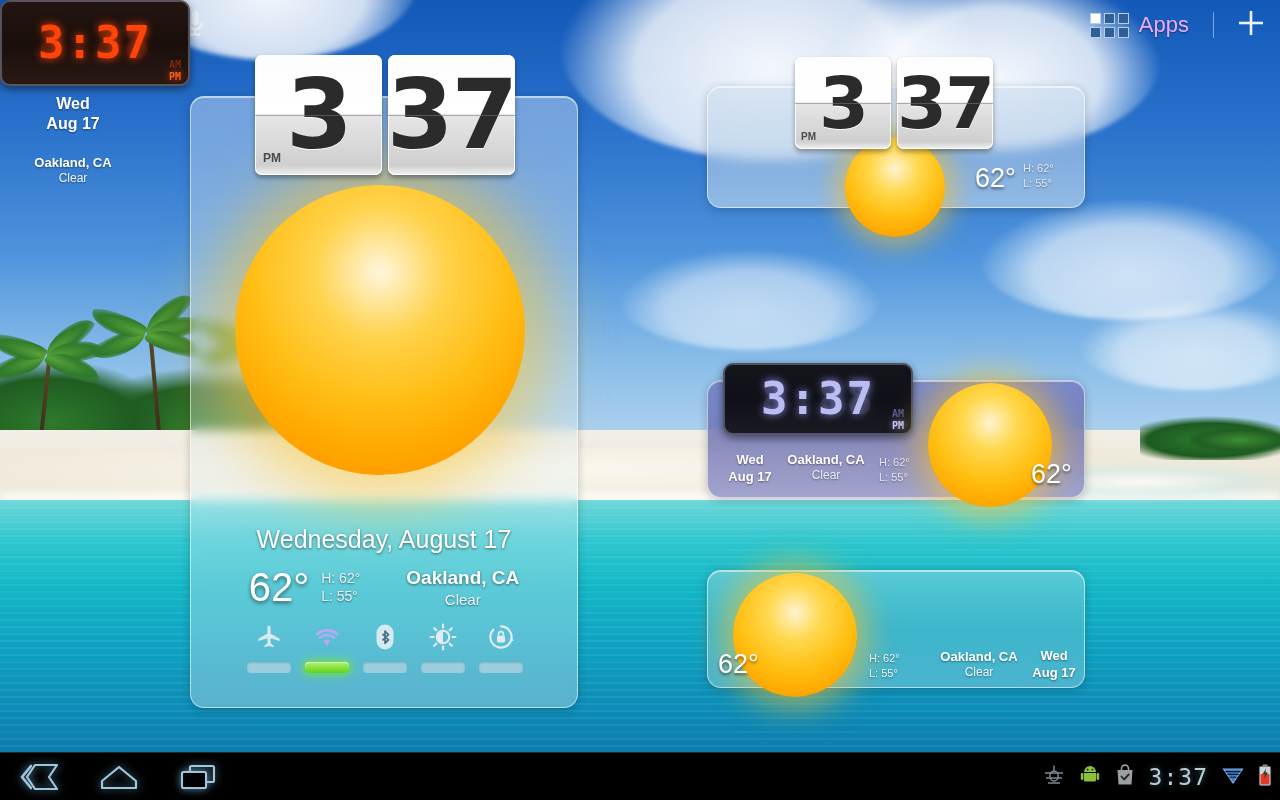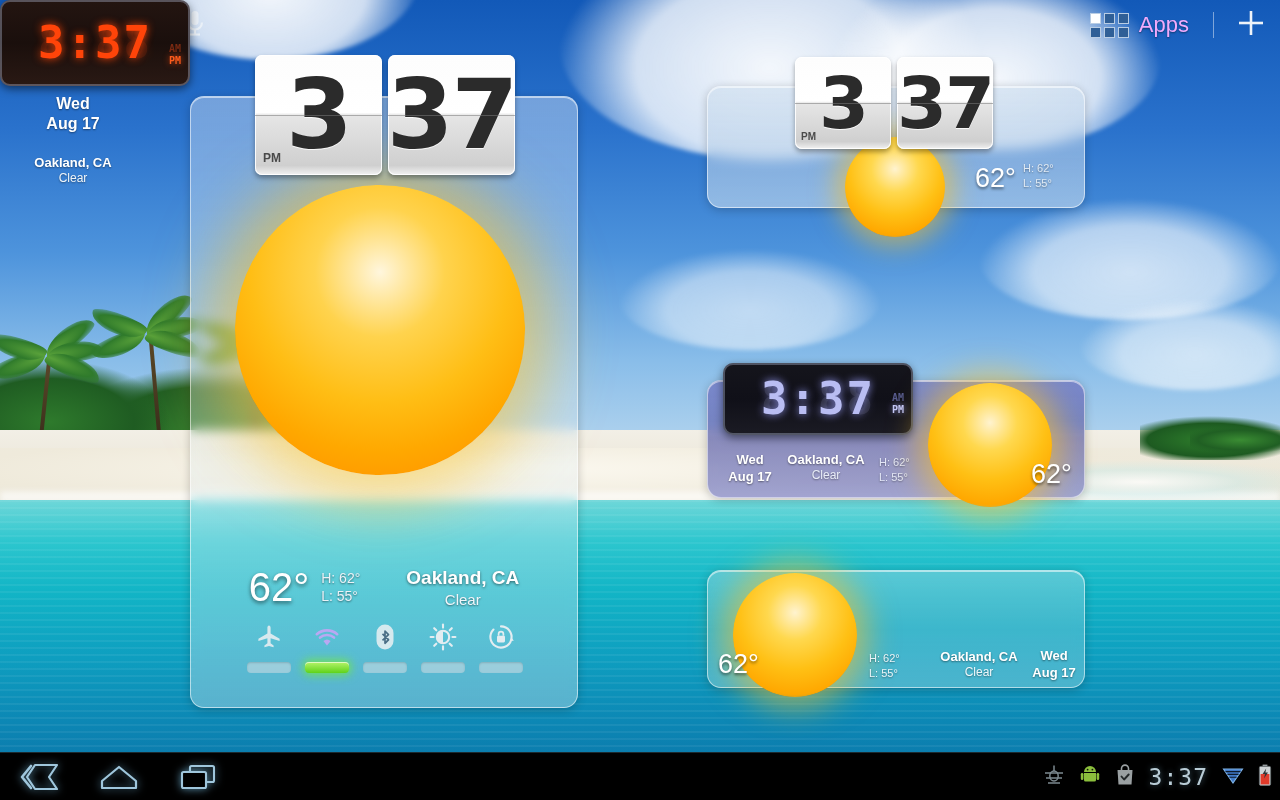--- a/index.html
+++ b/index.html
@@ -175,21 +175,21 @@
     background:linear-gradient(to bottom,#15151c 0%,#101018 50%,#1b1b24 100%);
     box-shadow:0 3px 8px rgba(0,0,0,.5), inset 0 0 0 2px rgba(190,200,230,.35);
     display:flex; align-items:center; justify-content:center;
   }
   .lcd-time {
     font-family:"DejaVu Sans Mono", monospace; font-weight:bold; line-height:1;
     letter-spacing:2px;
   }
   .lcd-ghost { position:absolute; opacity:.16; }
   .lcd-ampm {
-    position:absolute; right:9px; bottom:20px; font-family:"DejaVu Sans Mono", monospace;
+    position:absolute; right:9px; bottom:4px; font-family:"DejaVu Sans Mono", monospace;
     font-size:10px; font-weight:bold; line-height:1.15; text-align:right;
   }
   #lcd-3 { left:723px; top:363px; width:190px; height:72px; }
   #lcd-3 .lcd-time { font-size:44px; color:#b9bdf2; text-shadow:0 0 8px rgba(150,155,245,.85); }
   #lcd-3 .lcd-ampm .am { color:#565a8c; }
   #lcd-3 .lcd-ampm .pm { color:#c3c7f7; text-shadow:0 0 6px rgba(160,165,250,.8); }
   .w3-date { position:absolute; left:717px; top:452px; width:66px; text-align:center; font-size:13px; font-weight:bold; color:#fff; line-height:1.3; text-shadow:0 1px 2px rgba(0,0,0,.45); }
   .w3-loc { position:absolute; left:785px; top:452px; width:82px; text-align:center; }
   .w3-city { font-size:13px; font-weight:bold; color:#fff; text-shadow:0 1px 2px rgba(0,0,0,.45); }
   .w3-cond { font-size:12px; color:#e7ebf6; text-shadow:0 1px 2px rgba(0,0,0,.4); margin-top:1px; }
@@ -326,20 +326,21 @@
         <line x1="15" y1="3" x2="15" y2="27" stroke="#eef3f9" stroke-width="2.6"></line>
         <line x1="3" y1="15" x2="27" y2="15" stroke="#eef3f9" stroke-width="2.6"></line>
       </svg>
     </span>
   </div>
 </div>
 
 <div class="panel" id="widget-main">
   <div class="sun-big"></div>
 
+  <div class="big-date">Wednesday, August 17</div>
 
   <div class="big-row">
     <span class="big-temp">62°</span>
     <span class="big-hl">
       <div>H: 62°</div>
       <div>L: 55°</div>
     </span>
     <span class="big-loc">
       <div class="big-city">Oakland, CA</div>
       <div class="big-cond">Clear</div>

